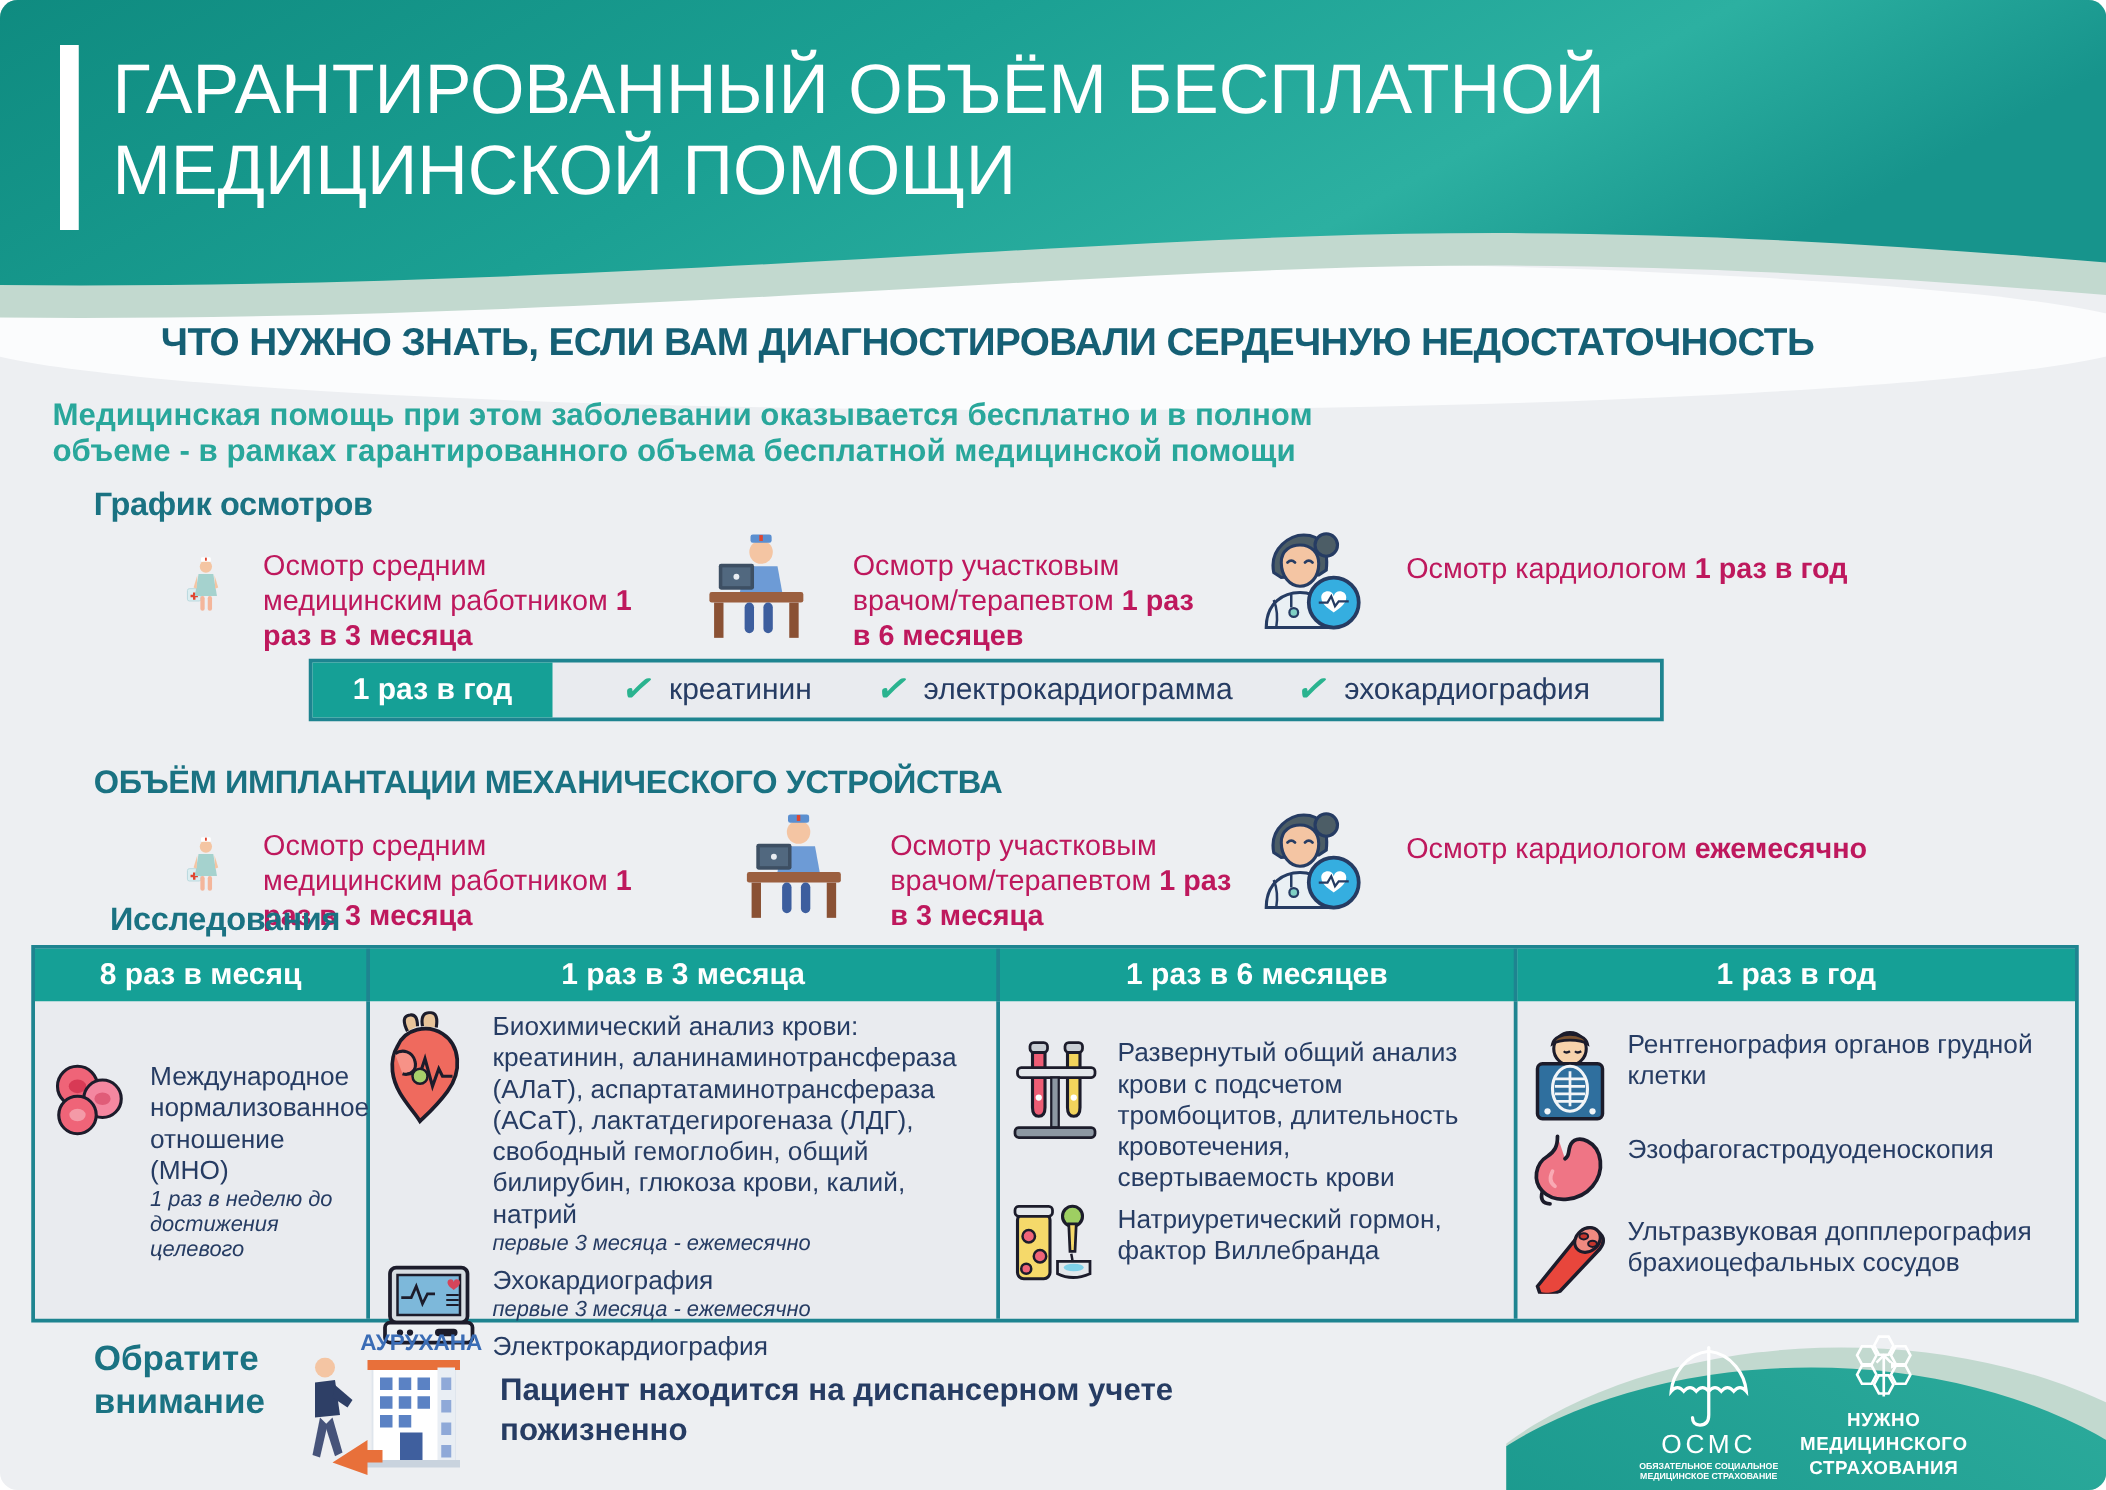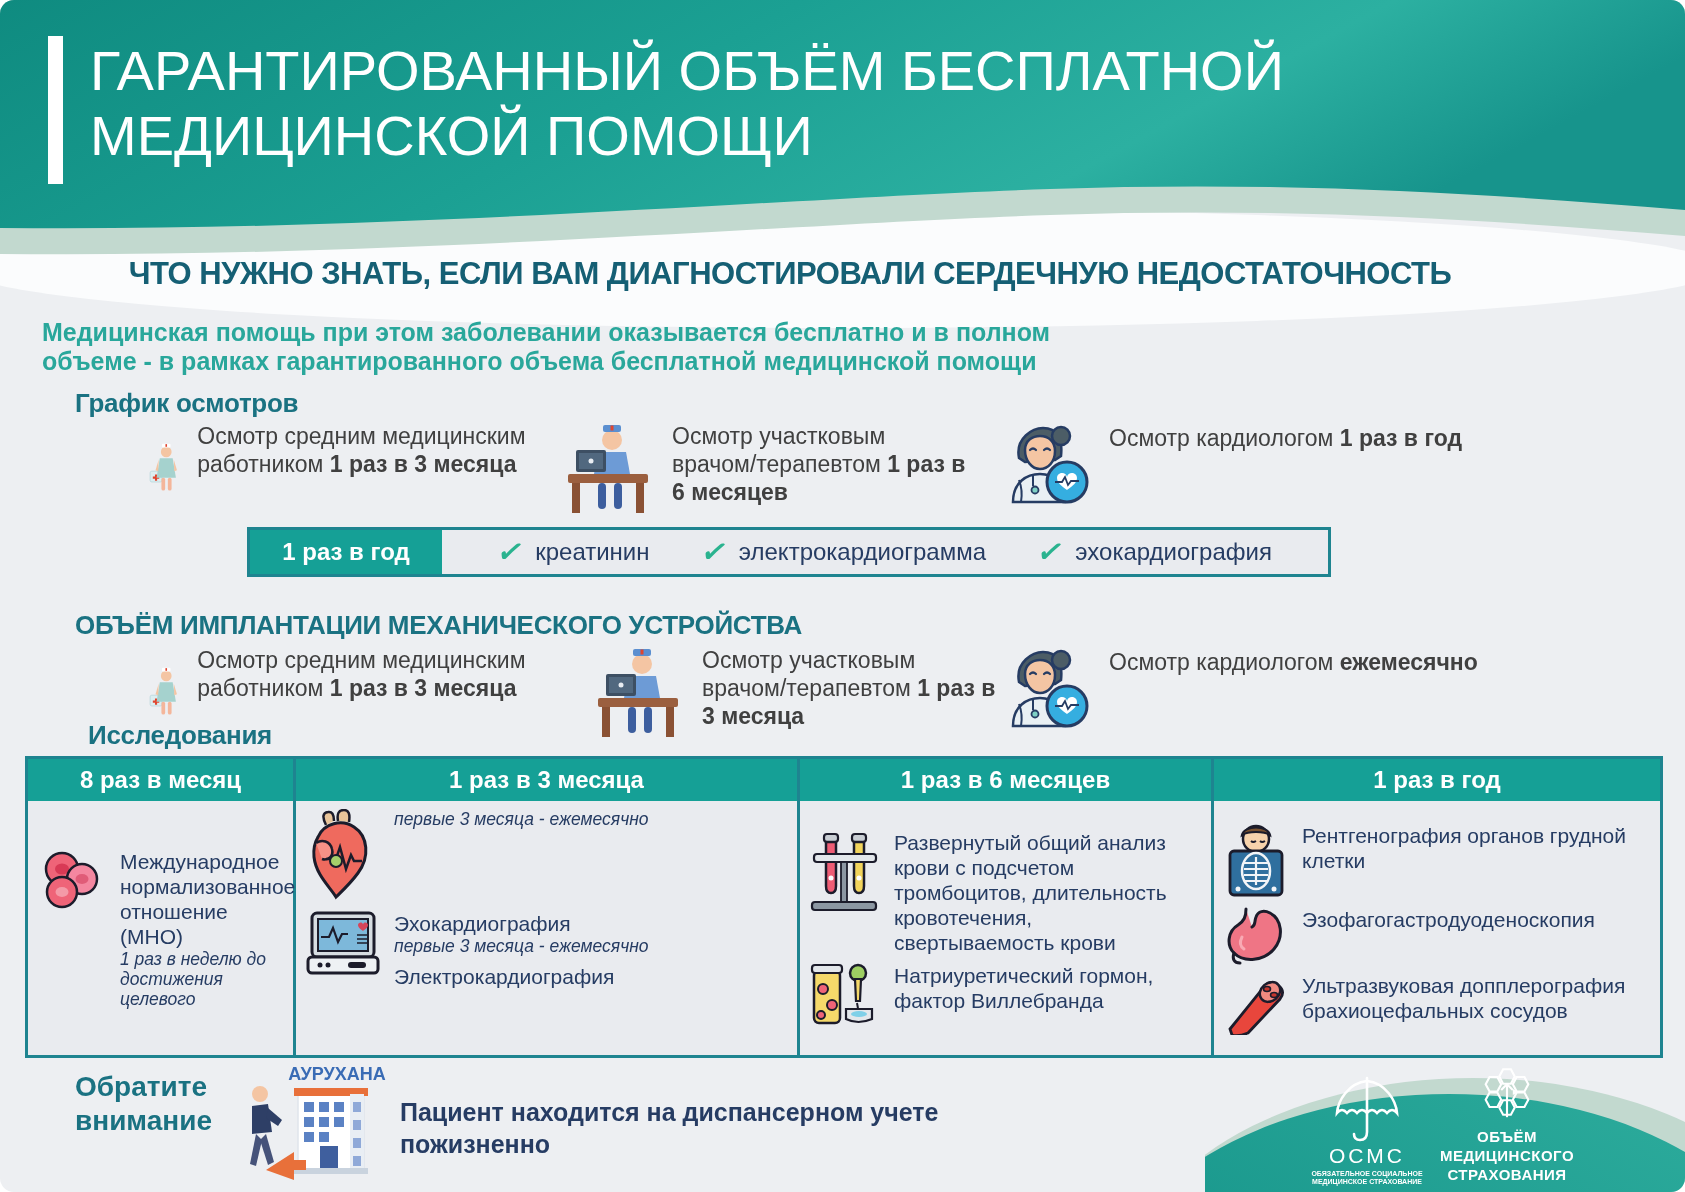--- a/index.html
+++ b/index.html
@@ -19,21 +19,21 @@
   .subtitle{position:absolute;left:0;top:256px;width:1580px;text-align:center;
             color:#155f74;font-size:31px;font-weight:700;letter-spacing:-0.5px;font-stretch:condensed;}
 
   .intro{position:absolute;left:42px;top:318px;width:1090px;
          color:#29a79b;font-size:25px;font-weight:700;line-height:29px;}
 
   .section-h{position:absolute;color:#1a7282;font-size:26px;font-weight:700;letter-spacing:-0.3px;}
 
   
   .exam-item{position:absolute;display:flex;gap:16px;align-items:flex-start;}
-  .exam-item p{margin:0;font-size:23px;line-height:28px;color:#404040;}
+  .exam-item p{margin:16px;font-size:23px;line-height:28px;color:#be185d;}
   .exam-item b{font-weight:700;}
 
   
   .yearbar{position:absolute;left:247px;top:527px;width:1078px;height:44px;
            border:3px solid #1e8490;display:flex;background:#e9ebef;}
   .yearbar .tag{width:192px;background:#15a096;color:#fff;font-size:24px;font-weight:700;
                 display:flex;align-items:center;justify-content:center;flex:none;}
   .yearbar .tests{flex:1;display:flex;align-items:center;justify-content:space-around;padding:0 30px;}
   .test{display:flex;align-items:center;gap:12px;font-size:24px;color:#263c63;}
   .check{color:#2ab38f;font-size:30px;font-weight:700;transform:rotate(6deg) skewX(-8deg);line-height:1;}
@@ -256,20 +256,21 @@
       <div class="bc c2 bdr">
         <div class="r-item">
           <svg class="ric" width="74" height="94" viewBox="0 0 74 94">
             <path d="M20,16 q-6,-12 2,-13 q6,-1 6,9 M32,12 q-2,-11 6,-11 q7,0 5,12" fill="#e8c49a" stroke="#1c1c2b" stroke-width="2.5"></path>
             <path d="M12,28 C18,14 36,10 48,18 C62,27 64,48 52,64 C44,75 34,84 30,88 C24,78 10,66 8,48 C7,38 9,33 12,28 Z" fill="#ef6a5e" stroke="#1c1c2b" stroke-width="3"></path>
             <path d="M10,34 C16,30 24,32 26,40 C28,47 22,52 16,50" fill="#f79287" stroke="#1c1c2b" stroke-width="2.5"></path>
             <path d="M20,50 h10 l4,-12 l6,22 l5,-14 l3,6 h8" stroke="#1c1c2b" stroke-width="2.5" fill="none"></path>
             <circle cx="30" cy="52" r="6" fill="#a6cf6a" stroke="#1c1c2b" stroke-width="2"></circle>
           </svg>
           <div class="r-text" style="width:402px;">
+            <p>Биохимический анализ крови: креатинин, аланинаминотрансфераза (АЛаТ), аспартатаминотрансфераза (АСаТ), лактатдегирогеназа (ЛДГ), свободный гемоглобин, общий билирубин, глюкоза крови, калий, натрий</p>
             <p class="note">первые 3 месяца - ежемесячно</p>
           </div>
         </div>
         <div class="r-item">
           <svg class="ric" width="74" height="66" viewBox="0 0 74 66">
             <rect x="6" y="2" width="62" height="44" rx="5" fill="#d7dde2" stroke="#1c1c2b" stroke-width="3"></rect>
             <rect x="12" y="8" width="50" height="32" fill="#7db8da" stroke="#1c1c2b" stroke-width="2"></rect>
             <path d="M15,26 h8 l4,-9 l5,14 l4,-8 h6" stroke="#1c1c2b" stroke-width="2.2" fill="none"></path>
             <path d="M52,14 c0,-3 4.5,-3.5 5,-0.5 c0.5,-3 5,-2.5 5,0.5 c0,3 -4,5 -5,6 c-1,-1 -5,-3 -5,-6 Z" fill="#d6455a"></path>
             <path d="M51,24 h10 M51,28 h10 M51,32 h10" stroke="#1c1c2b" stroke-width="1.6"></path>
@@ -431,19 +432,19 @@
       <use href="#hx" transform="translate(18,24)"></use>
       <use href="#hx" transform="translate(18,40)"></use>
       <use href="#hx" transform="translate(32,48)"></use>
       <use href="#hx" transform="translate(46,40)"></use>
       <use href="#hx" transform="translate(46,24)"></use>
       <polygon points="38,29 44,32 38,35" fill="#fff"></polygon>
       <path d="M32,24 V58" stroke="#fff" stroke-width="2.2"></path>
       <path d="M26,30 L32,24 L38,30" fill="none" stroke="#fff" stroke-width="2.2"></path>
     </svg>
     <div class="nm">
-      <div>ОБЪЁМ</div>
+      <div>НУЖНО</div>
       <div>МЕДИЦИНСКОГО</div>
       <div>СТРАХОВАНИЯ</div>
     </div>
   </div>
 
 </div>
 
 </body></html>

